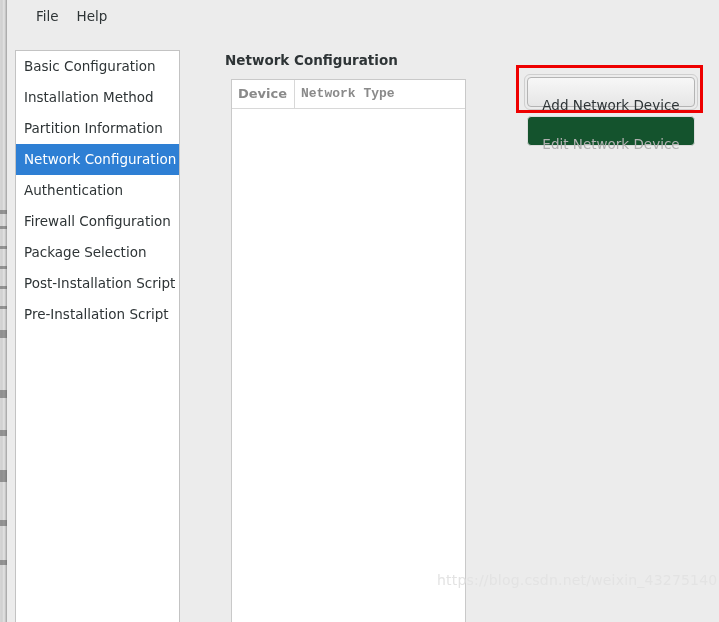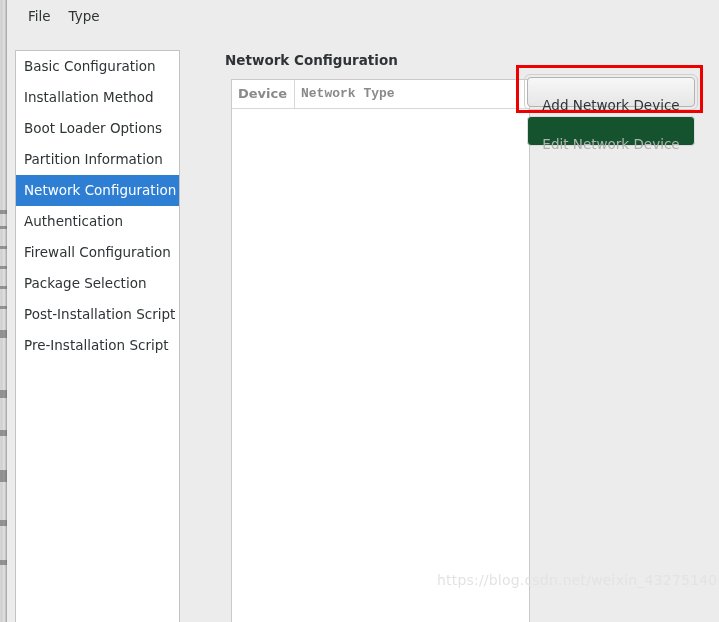--- a/index.html
+++ b/index.html
@@ -32,21 +32,21 @@
 
   
   #menubar {
     position: absolute;
     left: 7px; top: 0;
     width: 712px; height: 31px;
     background: #ececec;
     display: flex;
     align-items: center;
     box-sizing: border-box;
-    padding-left: 12px;
+    padding-left: 20px;
   }
   .menu-item {
     font-size: 13.5px;
     color: #2e3436;
     padding: 3px 9px;
     border-radius: 3px;
     cursor: default;
     white-space: nowrap;
   }
 
@@ -82,21 +82,21 @@
     left: 225px; top: 52px;
     font-size: 13.5px;
     font-weight: bold;
     color: #2e3436;
     white-space: nowrap;
   }
 
   #table-box {
     position: absolute;
     left: 231px; top: 79px;
-    width: 299px; height: 543px;
+    width: 235px; height: 543px;
     background: #737373;
     border: 1px solid #c9c9c9;
     border-bottom: none;
     box-sizing: border-box;
     overflow: hidden;
   }
   #table-head {
     display: flex;
     height: 28px;
     border-bottom: 1px solid #d8d8d8;
@@ -191,27 +191,26 @@
   <div class="strip-notch" style="top:330px;height:8px"></div>
   <div class="strip-notch" style="top:390px;height:8px"></div>
   <div class="strip-notch" style="top:430px;height:6px"></div>
   <div class="strip-notch" style="top:470px;height:12px"></div>
   <div class="strip-notch" style="top:520px;height:6px"></div>
   <div class="strip-notch" style="top:560px;height:5px"></div>
 </div>
 
 <div id="menubar">
   <div class="menu-item">File</div>
-  <div class="menu-item">Type</div>
+  <div class="menu-item">Help</div>
 </div>
 
 <div id="sidebar">
     <div class="side-item">Basic Configuration</div>
     <div class="side-item">Installation Method</div>
-    <div class="side-item">Boot Loader Options</div>
     <div class="side-item">Partition Information</div>
     <div class="side-item selected">Network Configuration</div>
     <div class="side-item">Authentication</div>
     <div class="side-item">Firewall Configuration</div>
     <div class="side-item">Package Selection</div>
     <div class="side-item">Post-Installation Script</div>
     <div class="side-item">Pre-Installation Script</div>
   </div>
 
 <div id="pane-title">Network Configuration</div>

